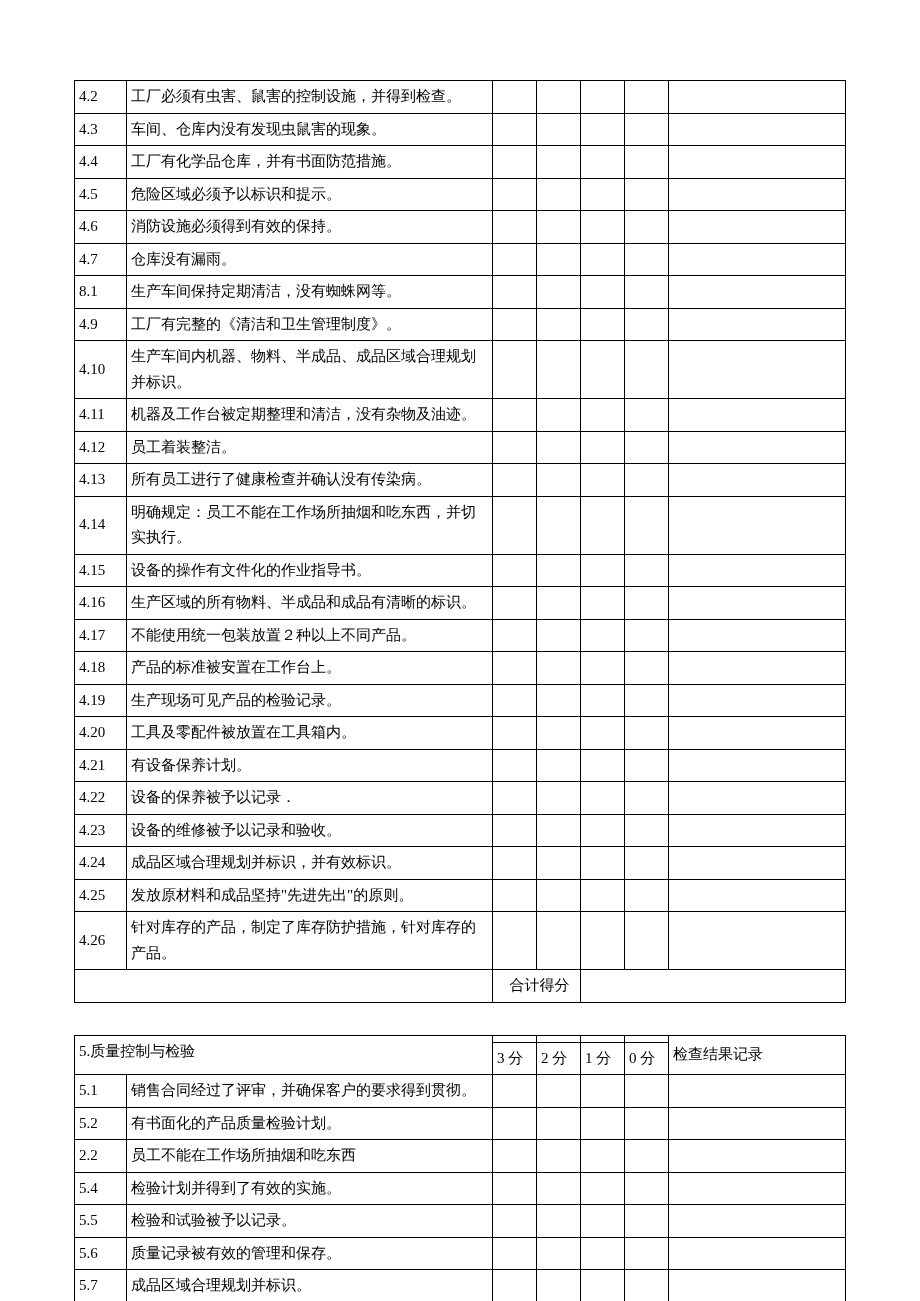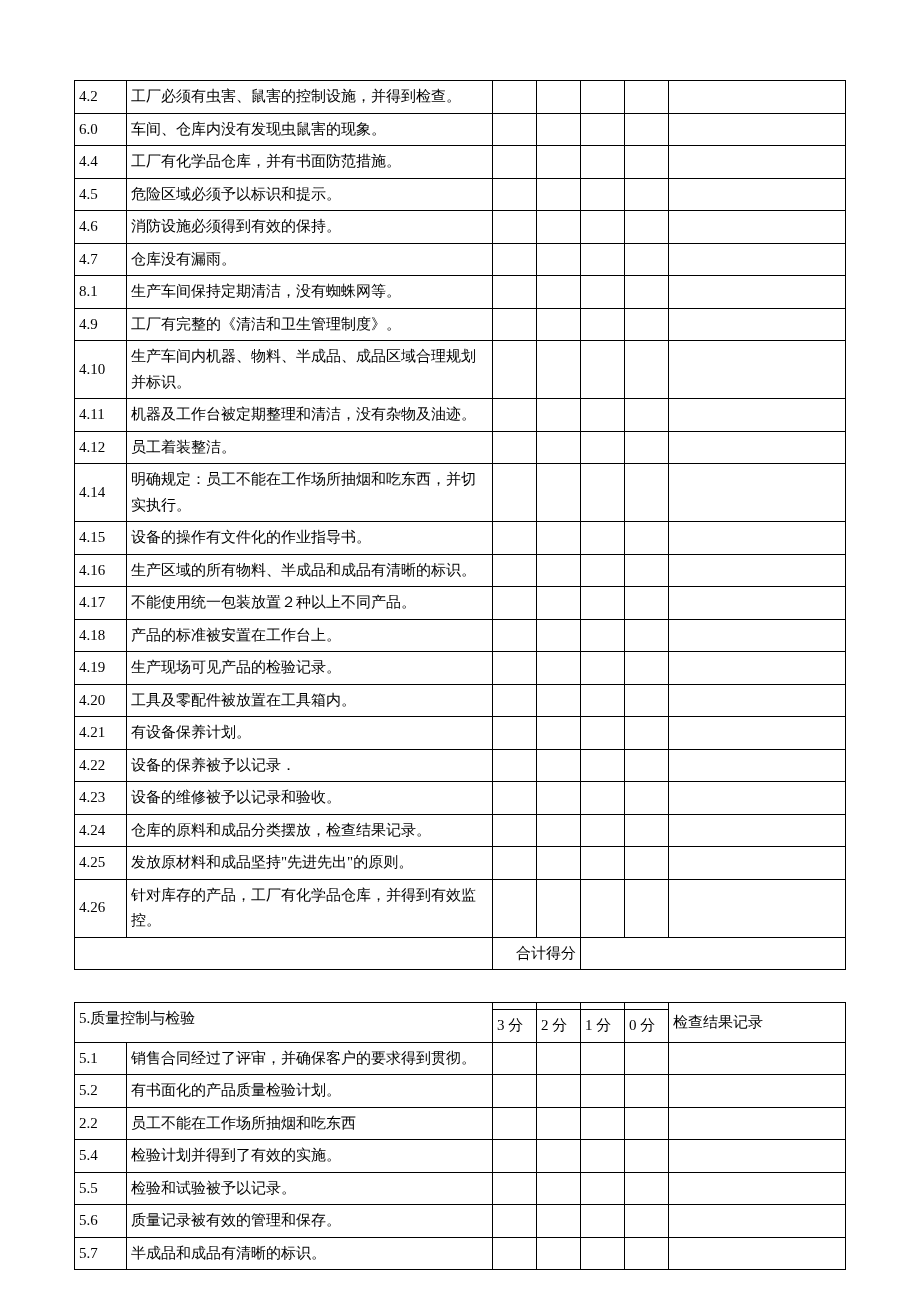--- a/index.html
+++ b/index.html
@@ -22,21 +22,21 @@
       padding: 3px 4px;
       vertical-align: top;
       line-height: 1.7;
       word-break: break-all;
     }
     .col-num { width: 52px; }
     .col-desc { width: auto; }
     .col-score { width: 44px; text-align: center; }
     .col-result { width: 177px; }
     .num-cell { vertical-align: middle; margin-left: 32px; }
-    .total-label { text-align: right; padding-left: 10px; }
+    .total-label { text-align: center; padding-left: 10px; }
     .gap { height: 32px; }
     .score-header { vertical-align: middle; }
   </style>
 </head>
 <body>
 
 <table>
   <colgroup>
     <col class="col-num">
     <col class="col-desc">
@@ -50,21 +50,21 @@
       <tr>
         <td class="num-cell">4.2</td>
         <td>工厂必须有虫害、鼠害的控制设施，并得到检查。</td>
         <td></td>
         <td></td>
         <td></td>
         <td></td>
         <td></td>
       </tr>
       <tr>
-        <td class="num-cell">6.0</td>
+        <td class="num-cell">4.3</td>
         <td>车间、仓库内没有发现虫鼠害的现象。</td>
         <td></td>
         <td></td>
         <td></td>
         <td></td>
         <td></td>
       </tr>
       <tr>
         <td class="num-cell">4.4</td>
         <td>工厂有化学品仓库，并有书面防范措施。</td>
@@ -140,20 +140,29 @@
       <tr>
         <td class="num-cell">4.12</td>
         <td>员工着装整洁。</td>
         <td></td>
         <td></td>
         <td></td>
         <td></td>
         <td></td>
       </tr>
       <tr>
+        <td class="num-cell">4.13</td>
+        <td>所有员工进行了健康检查并确认没有传染病。</td>
+        <td></td>
+        <td></td>
+        <td></td>
+        <td></td>
+        <td></td>
+      </tr>
+      <tr>
         <td class="num-cell">4.14</td>
         <td>明确规定：员工不能在工作场所抽烟和吃东西，并切实执行。</td>
         <td></td>
         <td></td>
         <td></td>
         <td></td>
         <td></td>
       </tr>
       <tr>
         <td class="num-cell">4.15</td>
@@ -231,39 +240,39 @@
         <td class="num-cell">4.23</td>
         <td>设备的维修被予以记录和验收。</td>
         <td></td>
         <td></td>
         <td></td>
         <td></td>
         <td></td>
       </tr>
       <tr>
         <td class="num-cell">4.24</td>
-        <td>仓库的原料和成品分类摆放，检查结果记录。</td>
+        <td>成品区域合理规划并标识，并有效标识。</td>
         <td></td>
         <td></td>
         <td></td>
         <td></td>
         <td></td>
       </tr>
       <tr>
         <td class="num-cell">4.25</td>
         <td>发放原材料和成品坚持"先进先出"的原则。</td>
         <td></td>
         <td></td>
         <td></td>
         <td></td>
         <td></td>
       </tr>
       <tr>
         <td class="num-cell">4.26</td>
-        <td>针对库存的产品，工厂有化学品仓库，并得到有效监控。</td>
+        <td>针对库存的产品，制定了库存防护措施，针对库存的产品。</td>
         <td></td>
         <td></td>
         <td></td>
         <td></td>
         <td></td>
       </tr>
       <tr>
         <td colspan="2"></td>
         <td colspan="2" class="total-label">合计得分</td>
         <td colspan="3"></td>
@@ -347,21 +356,21 @@
         <td class="num-cell">5.6</td>
         <td>质量记录被有效的管理和保存。</td>
         <td></td>
         <td></td>
         <td></td>
         <td></td>
         <td></td>
       </tr>
       <tr>
         <td class="num-cell">5.7</td>
-        <td>半成品和成品有清晰的标识。</td>
+        <td>成品区域合理规划并标识。</td>
         <td></td>
         <td></td>
         <td></td>
         <td></td>
         <td></td>
       </tr>
     </tbody>
 </table>
 
 </body></html>

